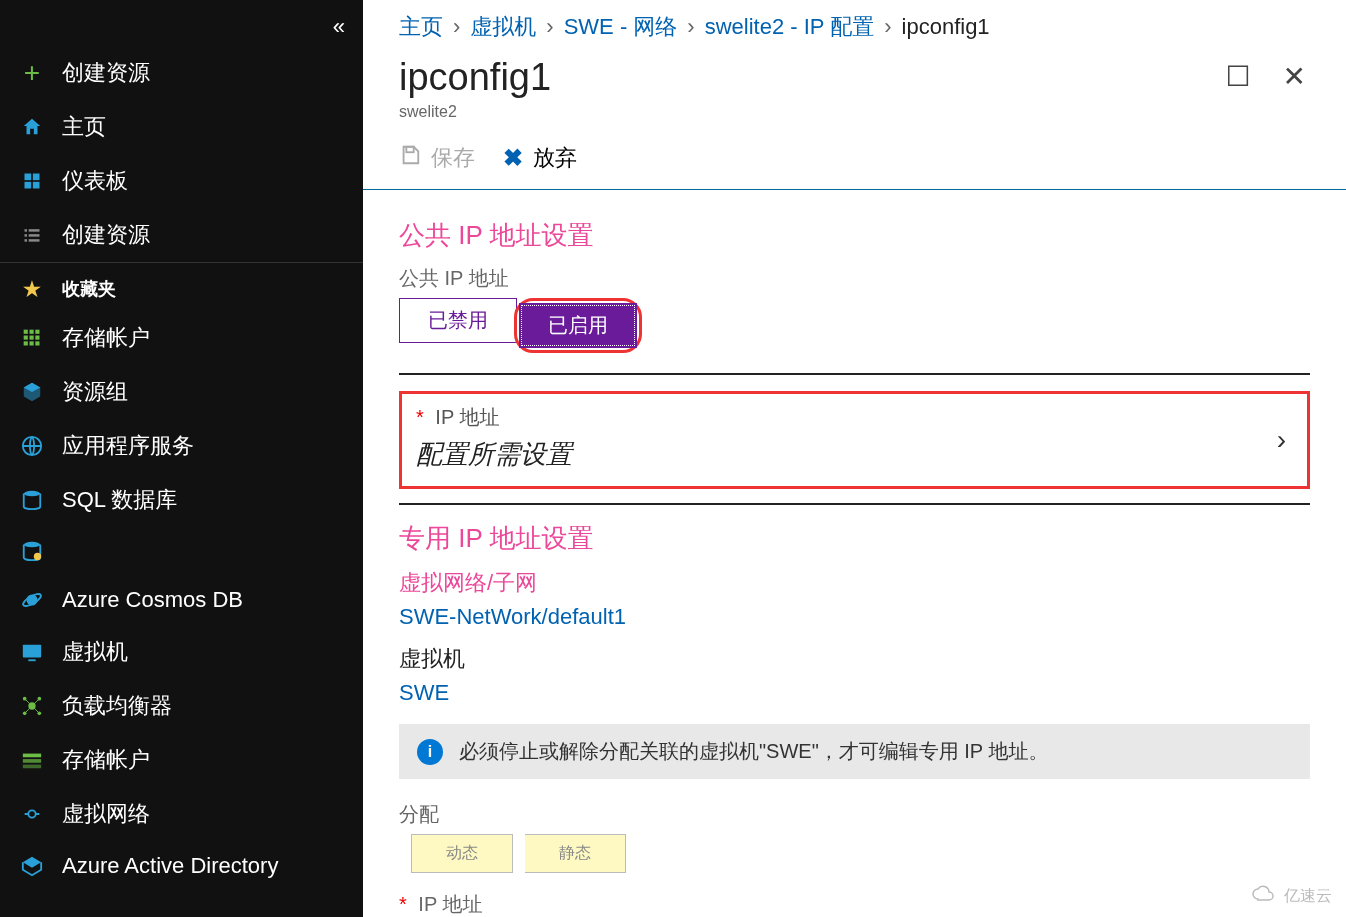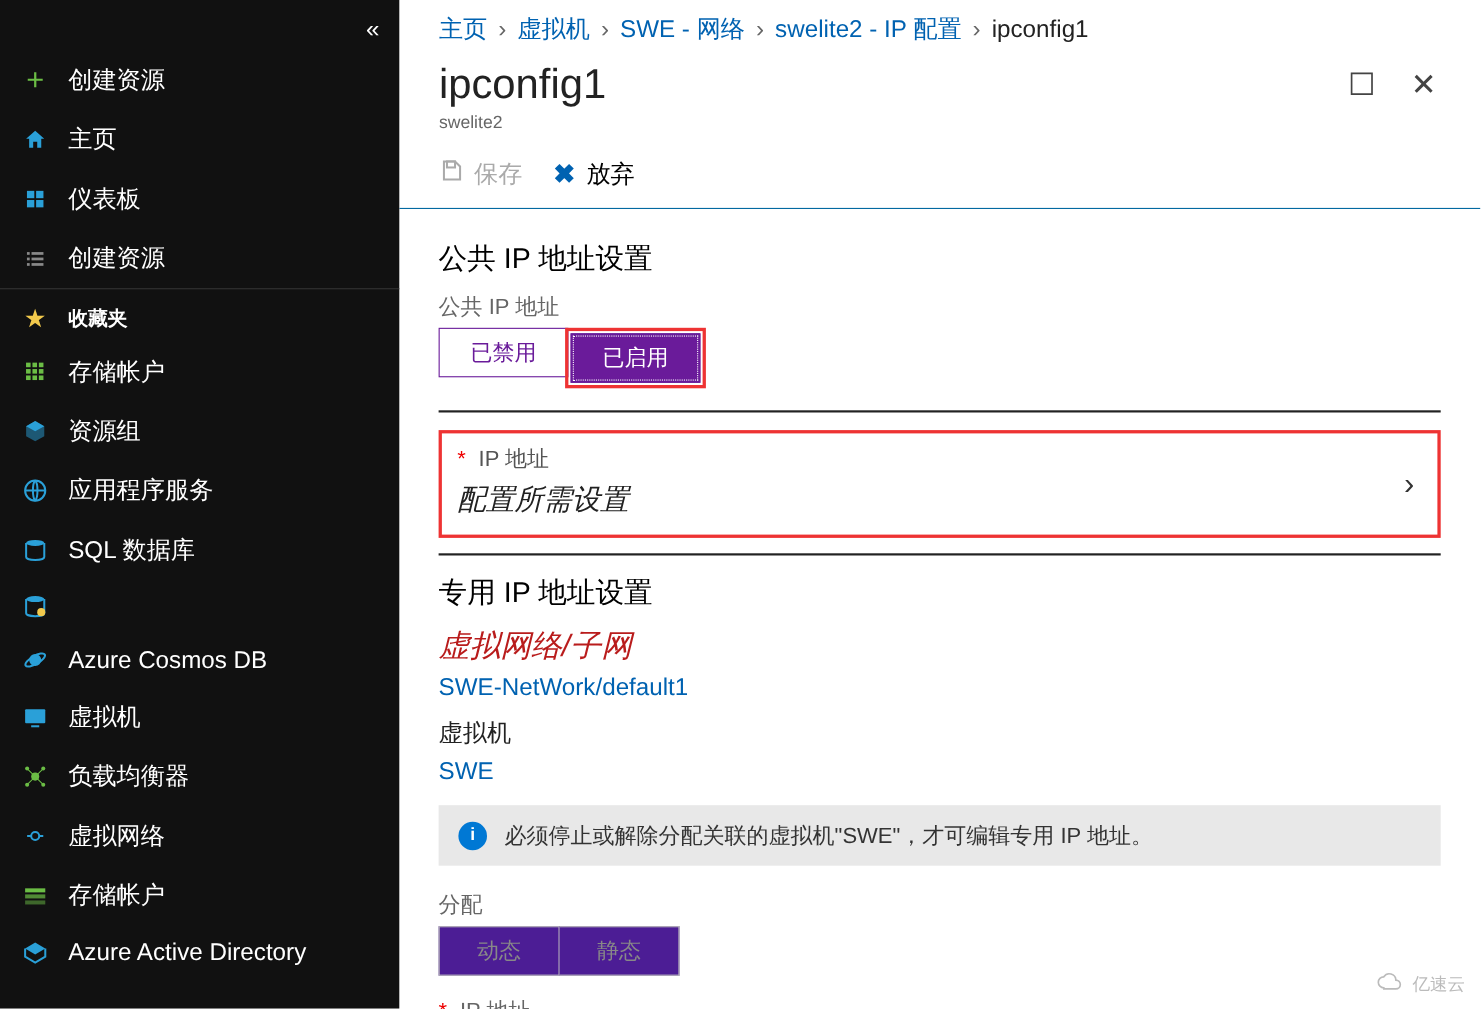--- a/index.html
+++ b/index.html
@@ -28,21 +28,21 @@
   .hdr-btn { font-size: 28px; color: #444; cursor: pointer; padding: 4px; }
 
   .toolbar { display: flex; gap: 28px; padding: 10px 36px 16px; border-bottom: 1px solid #0369a1; align-items: center; }
   .tool-btn { display: flex; align-items: center; gap: 10px; font-size: 22px; cursor: pointer; }
   .tool-disabled { color: #aaa; }
   .tool-discard { color: #000; }
   .tool-discard .tool-icon { color: #0062b1; font-weight: bold; font-size: 24px; }
 
   .content { padding: 20px 36px; overflow-y: auto; }
 
-  .section-title { font-size: 26px; color: #000000; margin: 8px 0 12px; }
+  .section-title { font-size: 26px; color: #ec4899; margin: 8px 0 12px; }
   .field-label { font-size: 20px; color: #666; margin: 8px 0 6px; }
   .required-star { color: #e00; margin-right: 6px; }
 
   .toggle-row { display: flex; margin: 6px 0 18px; border-radius: 17px; }
   .toggle-opt { border: 1px solid #6a1b9a; padding: 8px 28px; font-size: 20px; cursor: pointer; background: #fff; color: #6a1b9a; }
   .toggle-opt.active { background: #6a1b9a; color: #fff; }
   .highlight-red { border: 3px solid #e33; padding: 2px; display: inline-block; }
 
   .divider { height: 2px; background: #222; margin: 14px 0 16px; }
 
@@ -52,21 +52,21 @@
   .ip-sel-value { font-size: 26px; font-style: italic; color: #222; margin-top: 6px; }
   .ip-sel-chevron { position: absolute; right: 24px; top: 50%; transform: translateY(-50%); font-size: 28px; color: #333; }
 
   .link-value { font-size: 22px; color: #0062b1; margin: 4px 0 14px; cursor: pointer; }
 
   .info-banner { background: #e8e8e8; display: flex; align-items: center; gap: 16px; padding: 14px 18px; margin: 18px 0 22px; }
   .info-icon { width: 26px; height: 26px; border-radius: 50%; background: #0078d4; color: #fff; display: flex; align-items: center; justify-content: center; font-weight: bold; font-size: 16px; }
   .info-text { font-size: 20px; color: #333; }
 
   .alloc-row { display: flex; margin: 6px 0 18px; }
-  .alloc-opt { border: 1px solid #bbb; padding: 8px 34px; font-size: 20px; color: #888; background: #4c1d95; cursor: not-allowed; }
+  .alloc-opt { border: 1px solid #bbb; padding: 8px 34px; font-size: 16px; color: #888; background: #fef9c3; cursor: not-allowed; margin-left: 12px; }
 
   .watermark { position: absolute; bottom: 10px; right: 14px; font-size: 16px; color: #bbb; display: flex; align-items: center; gap: 6px; }
 </style>
 </head>
 <body>
 
 <div class="sidebar">
   <span class="sidebar-collapse">«</span>
 
   <div style="height:46px"></div>
@@ -190,36 +190,36 @@
           <circle cx="4" cy="4" r="2"></circle>
           <circle cx="20" cy="4" r="2"></circle>
           <circle cx="4" cy="20" r="2"></circle>
           <circle cx="20" cy="20" r="2"></circle>
           <path d="M12 12L4 4M12 12l8-8M12 12l-8 8M12 12l8 8" stroke="currentColor"></path>
         </svg>
     </span>
     <span class="side-label">负载均衡器</span>
   </div>
   <div class="side-item">
-    <span class="side-icon" style="color:#2aa0d8;">
-      <svg width="22" height="22" viewBox="0 0 24 24" fill="none" stroke="currentColor" stroke-width="2">
-          <path d="M4 12h4m8 0h4M8 12a4 4 0 018 0 4 4 0 01-8 0z"></path>
-        </svg>
-    </span>
-    <span class="side-label">虚拟网络</span>
-  </div>
-  <div class="side-item">
     <span class="side-icon" style="color:#6bbd45;">
       <svg width="22" height="22" viewBox="0 0 24 24" fill="currentColor">
           <rect x="2" y="5" width="20" height="4"></rect>
           <rect x="2" y="11" width="20" height="4" opacity="0.7"></rect>
           <rect x="2" y="17" width="20" height="4" opacity="0.5"></rect>
         </svg>
     </span>
     <span class="side-label">存储帐户</span>
+  </div>
+  <div class="side-item">
+    <span class="side-icon" style="color:#2aa0d8;">
+      <svg width="22" height="22" viewBox="0 0 24 24" fill="none" stroke="currentColor" stroke-width="2">
+          <path d="M4 12h4m8 0h4M8 12a4 4 0 018 0 4 4 0 01-8 0z"></path>
+        </svg>
+    </span>
+    <span class="side-label">虚拟网络</span>
   </div>
   <div class="side-item">
     <span class="side-icon" style="color:#2aa0d8;">
       <svg width="22" height="22" viewBox="0 0 24 24" fill="currentColor">
           <path d="M12 2l10 6-10 6L2 8z"></path>
           <path d="M2 8v8l10 6 10-6V8" fill="none" stroke="currentColor" stroke-width="2"></path>
         </svg>
     </span>
     <span class="side-label">Azure Active Directory</span>
   </div>
@@ -266,21 +266,21 @@
 
   <div class="content">
 
     <div class="section-title">公共 IP 地址设置</div>
 
     <div class="field-label">公共 IP 地址</div>
     <div style="display:flex;align-items:flex-start;">
       <div class="toggle-row" style="margin:0;">
         <div class="toggle-opt">已禁用</div>
       </div>
-      <span class="highlight-red" style="margin-left:-3px;">
+      <span class="highlight-red" style="margin-left:-3px;border-radius:19px;">
         <span class="toggle-opt active" style="display:inline-block;outline:1px dotted #fff;outline-offset:-3px;">已启用</span>
       </span>
     </div>
 
     <div class="divider" style="margin-top:20px;"></div>
 
     <div class="ip-selector">
       <div class="ip-selector-box">
         <div class="ip-sel-label">
           <span class="required-star">*</span>
@@ -288,21 +288,21 @@
         </div>
         <div class="ip-sel-value">配置所需设置</div>
       </div>
       <span class="ip-sel-chevron">›</span>
     </div>
 
     <div class="divider"></div>
 
     <div class="section-title">专用 IP 地址设置</div>
 
-    <div class="field-label" style="color:#b91c1c;font-size:28px;font-style:italic;">虚拟网络/子网</div>
+    <div class="field-label" style="color:#ec4899;font-size:22px;">虚拟网络/子网</div>
     <div class="link-value">SWE-NetWork/default1</div>
 
     <div class="field-label" style="color:#222;font-size:22px;">虚拟机</div>
     <div class="link-value">SWE</div>
 
     <div class="info-banner">
       <span class="info-icon">i</span>
       <span class="info-text">必须停止或解除分配关联的虚拟机"SWE"，才可编辑专用 IP 地址。</span>
     </div>
 

